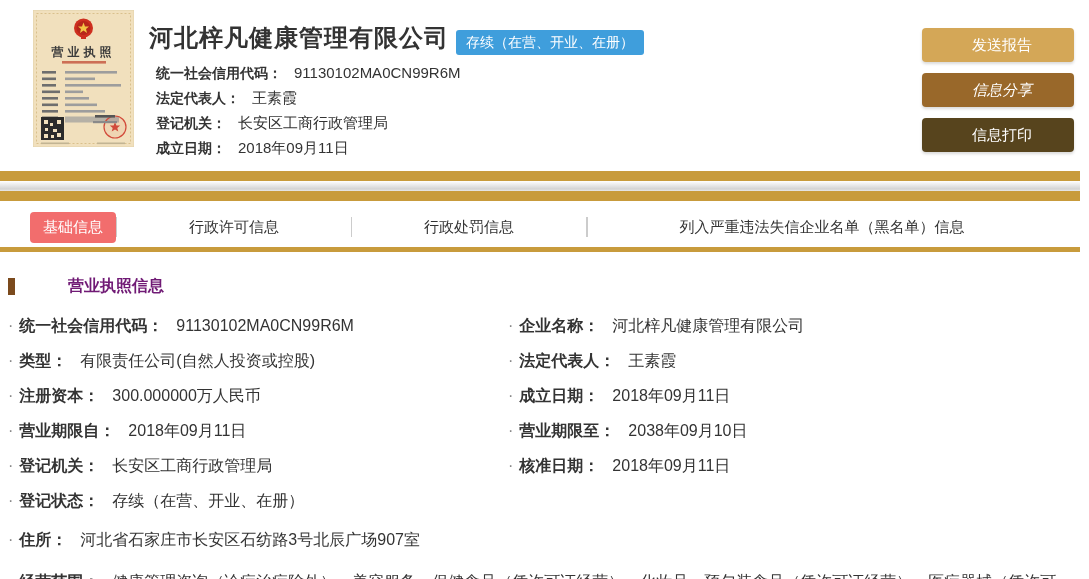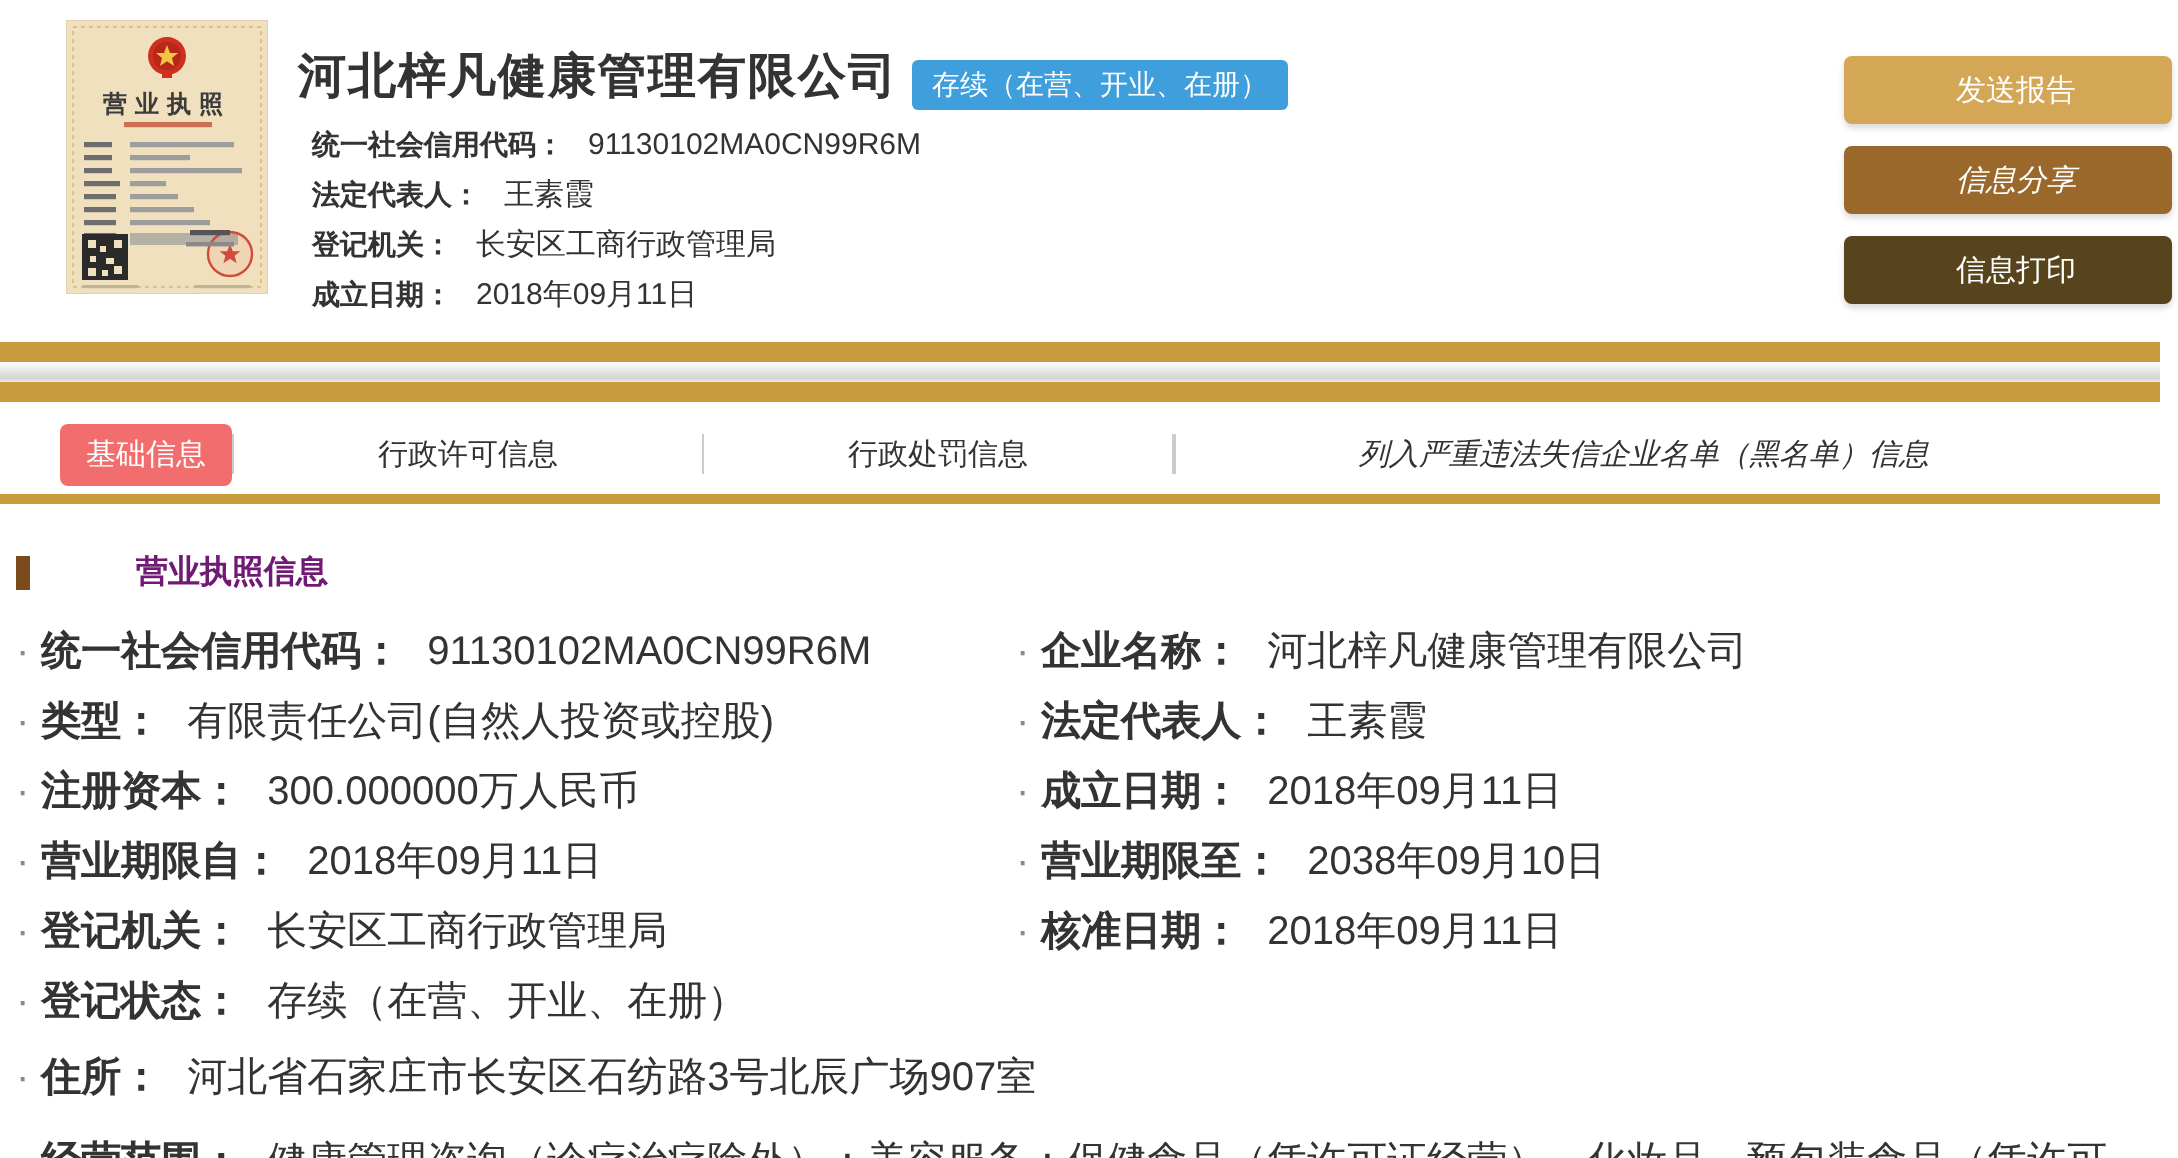--- a/index.html
+++ b/index.html
@@ -12,48 +12,48 @@
   .header{position:absolute;top:0;left:4px;width:1089px;height:171px;background:#fff;}
   .license-thumb{position:absolute;left:29px;top:10px;width:101px;height:137px;}
   .company-title{position:absolute;left:145px;top:22px;font-size:24px;font-weight:bold;color:#333;letter-spacing:1px;}
   .status-badge{position:absolute;left:452px;top:30px;background:#3f9edc;color:#fff;font-size:14px;
     padding:4px 10px 5px;border-radius:3px;line-height:16px;}
   .hfields{position:absolute;left:152px;top:60px;}
   .hfield{height:25px;line-height:25px;font-size:14px;white-space:nowrap;}
   .hfield .lbl{font-weight:bold;color:#333;}
   .hfield .val{margin-left:12px;color:#333;font-size:15px;}
   .actions{position:absolute;left:918px;top:28px;width:144px;}
-  .action-btn{width:164px;height:34px;margin-bottom:11px;border:none;border-radius:4px;color:#fff;
+  .action-btn{width:152px;height:34px;margin-bottom:11px;border:none;border-radius:4px;color:#fff;
     font-size:15px;font-family:inherit;display:flex;align-items:center;justify-content:center;
     padding-left:14px;box-sizing:border-box;cursor:pointer;box-shadow:0 2px 3px rgba(0,0,0,0.15);}
   .btn-send{background:#d4a757;}
   .btn-share{background:#99682a;font-style:italic;}
   .btn-print{background:#57441d;}
   
   .bar1{position:absolute;top:171px;left:0;width:1080px;height:10px;background:#c89b3c;}
   .bar-gap{position:absolute;top:181px;left:0;width:1080px;height:10px;
     background:linear-gradient(to bottom,#ffffff 0%,#d4d4d4 80%,#e9e9e9 100%);}
   .bar2{position:absolute;top:191px;left:0;width:1080px;height:10px;background:#c89b3c;}
   .bar3{position:absolute;top:247px;left:0;width:1080px;height:5px;background:#c89b3c;}
   
   .tabs{position:absolute;top:204px;left:0;width:1080px;height:46px;background:#fff;
     display:flex;align-items:center;padding:0 24px 0 30px;box-sizing:border-box;}
   .tab{font-size:15px;color:#333;text-align:center;cursor:pointer;white-space:nowrap;}
   .tab.active{background:#f26d6d;color:#fff;padding:6px 13px;border-radius:4px;flex:none;}
   .tab.t2,.tab.t3{flex:1;}
   .tab.t4{flex:1.3;}
-  .tab.t5{flex:2;font-style:italic;}
+  .tab.t5{flex:2;}
   .tab-sep{width:1px;height:20px;background:#ccc;flex:none;}
   
   .content{position:absolute;top:252px;left:0;width:1089px;}
   .section-title{margin:24px 0 0 8px;display:flex;align-items:center;
     color:#701a75;font-size:16px;font-weight:bold;gap:46px;}
   .section-marker{display:inline-block;width:7px;height:17px;background:#7b4a1d;margin-right:7px;}
   .grid{display:grid;grid-template-columns:500px 1fr;margin:12px 24px 0 8px;}
-  .cell{font-size:20px;padding:7px 0 8px;line-height:20px;}
+  .cell{font-size:16px;padding:7px 0 8px;line-height:20px;}
   .cell.full{grid-column:1 / 3;line-height:27px;padding-right:2px;}
   .dot{color:#888;margin-right:6px;}
   .cell .lbl{font-weight:bold;color:#333;}
   .cell .val{margin-left:13px;color:#333;}
 </style>
 </head>
 <body>
 
 <div class="header">
 

